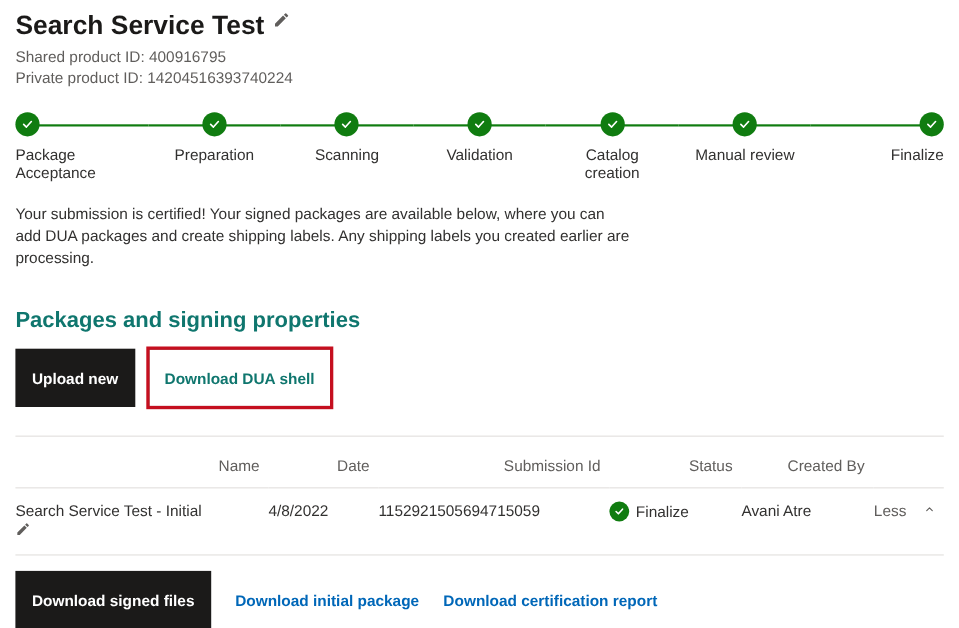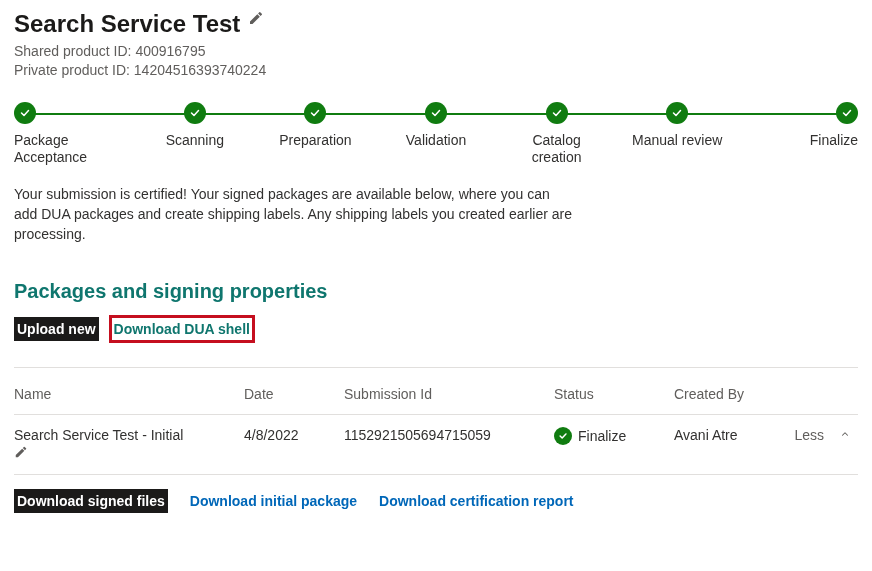--- a/index.html
+++ b/index.html
@@ -47,32 +47,32 @@
   }
   .step:first-child .connector { left:11px; }
   .step:last-child  .connector { right:11px; }
   .step-label { margin-top:8px; font-size:14px; text-align:center; max-width:100px; line-height:1.2; color:#323130;}
   .step:first-child .step-label { text-align:left; }
   .step:last-child  .step-label { text-align:right; }
   .statusmsg { margin-top:20px; line-height:1.4; max-width:560px;}
   h2.section { font-size:20px; font-weight:700; margin:36px 0 14px; color:#0f766e;}
   .btn-row { display:flex; gap:12px; align-items:center;}
   .btn {
-    height:24px; padding:0 2px; font-size:14px; font-weight:600;
+    height:53px; padding:0 14px; font-size:14px; font-weight:600;
     border:1px solid transparent; cursor:pointer; display:inline-flex; align-items:center;
   }
   .btn-primary { background:#1b1a19; color:#fff; }
   .btn-outline { background:#fff; color:#0f766e; border:1px solid #8a8886; }
   .highlight-box { outline:3px solid #c50f1f; outline-offset:-1px; }
   hr.sep { border:none; border-top:1px solid #e1dfdd; margin:26px 0 0;}
   table.pkg {
     width:100%; border-collapse:collapse; margin-top:6px;
   }
   table.pkg th {
-    text-align:left; font-weight:400; color:#605e5c; font-size:14px;
+    text-align:right; font-weight:400; color:#605e5c; font-size:14px;
     padding:12px 8px 12px 0;
   }
   table.pkg td {
     padding:12px 8px 12px 0; vertical-align:top; border-top:1px solid #e1dfdd;
   }
   .status-cell { display:flex; align-items:center; gap:6px;}
   .status-circle { width:18px; height:18px; border-radius:50%; background:#107c10; display:flex; align-items:center; justify-content:center;}
   .status-circle svg { width:10px; height:10px;}
   .status-circle path { stroke:#fff; stroke-width:3.5; fill:none; stroke-linecap:round; stroke-linejoin:round;}
   .less-toggle { color:#605e5c; display:inline-flex; align-items:center; gap:16px; cursor:pointer;}
@@ -114,30 +114,30 @@
       </div>
       <div class="step-label">Package Acceptance</div>
     </div>
     <div class="step">
       <div class="connector"></div>
       <div class="circle">
         <svg class="check" viewBox="0 0 24 24">
           <path d="M5 12l5 5L19 7"></path>
         </svg>
       </div>
+      <div class="step-label">Preparation</div>
+    </div>
+    <div class="step">
+      <div class="connector"></div>
+      <div class="circle">
+        <svg class="check" viewBox="0 0 24 24">
+          <path d="M5 12l5 5L19 7"></path>
+        </svg>
+      </div>
       <div class="step-label">Scanning</div>
-    </div>
-    <div class="step">
-      <div class="connector"></div>
-      <div class="circle">
-        <svg class="check" viewBox="0 0 24 24">
-          <path d="M5 12l5 5L19 7"></path>
-        </svg>
-      </div>
-      <div class="step-label">Preparation</div>
     </div>
     <div class="step">
       <div class="connector"></div>
       <div class="circle">
         <svg class="check" viewBox="0 0 24 24">
           <path d="M5 12l5 5L19 7"></path>
         </svg>
       </div>
       <div class="step-label">Validation</div>
     </div>

